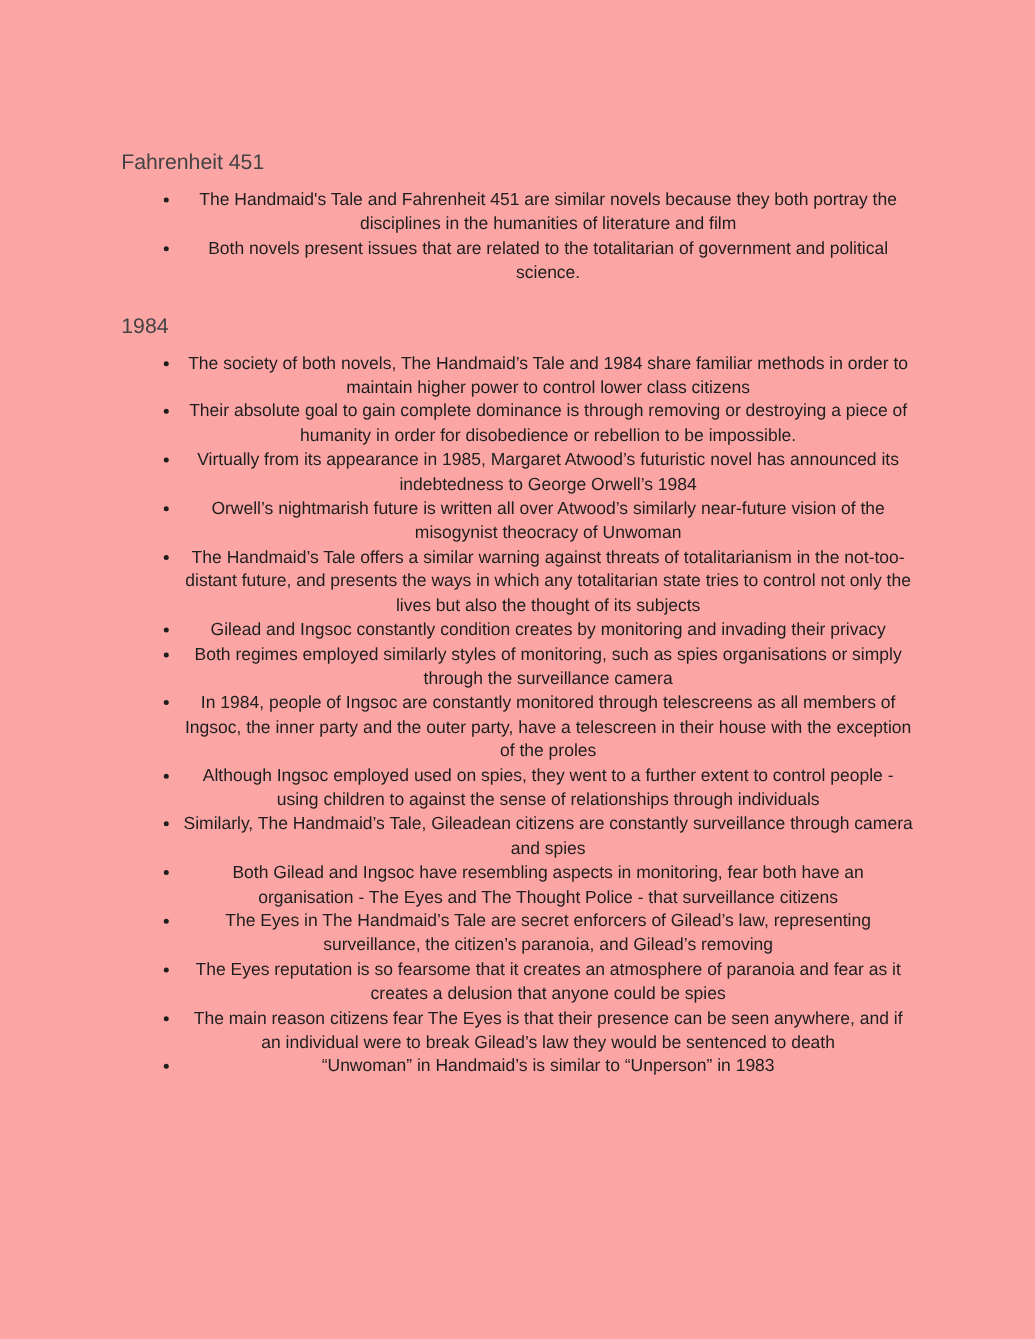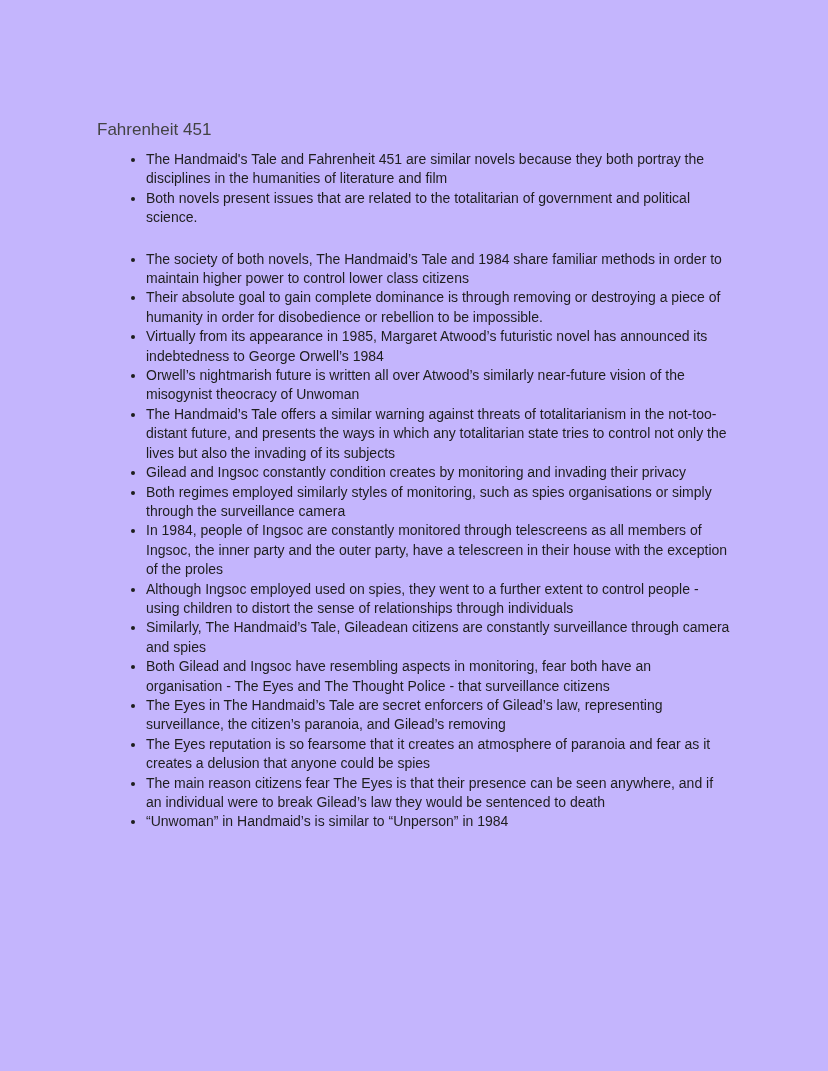--- a/index.html
+++ b/index.html
@@ -4,40 +4,41 @@
 <style>
   html, body {
     margin: 0;
     padding: 0;
     background: #ffffff;
   }
   .page {
     position: relative;
     width: 828px;
     height: 1071px;
-    background: #c4b5fd;
+    background: #fca5a5;
     box-sizing: border-box;
     padding: 119px 97px 0 97px;
     overflow: hidden;
     font-family: "Liberation Sans", "DejaVu Sans", sans-serif;
   }
   .section + .section {
     margin-top: 22px;
   }
   .section-heading {
     margin: 0;
     font-size: 17px;
     font-weight: 400;
     line-height: 22px;
     color: #434343;
   }
   .bullet-list {
     margin: 9px 0 0 0;
     padding: 0 0 0 49px;
     list-style: disc outside;
+    text-align: center;
   }
   .bullet-item {
     font-size: 14px;
     line-height: 19.4px;
     color: #1e1e1e;
     max-width: 585px;
   }
 </style>
 </head>
 <body>
@@ -46,32 +47,33 @@
 
   <div class="section">
     <h2 class="section-heading">Fahrenheit 451</h2>
     <ul class="bullet-list">
       <li class="bullet-item">The Handmaid's Tale and Fahrenheit 451 are similar novels because they both portray the disciplines in the humanities of literature and film</li>
       <li class="bullet-item">Both novels present issues that are related to the totalitarian of government and political science.</li>
     </ul>
   </div>
 
   <div class="section">
+    <h2 class="section-heading">1984</h2>
     <ul class="bullet-list">
       <li class="bullet-item">The society of both novels, The Handmaid’s Tale and 1984 share familiar methods in order to maintain higher power to control lower class citizens</li>
       <li class="bullet-item">Their absolute goal to gain complete dominance is through removing or destroying a piece of humanity in order for disobedience or rebellion to be impossible.</li>
       <li class="bullet-item">Virtually from its appearance in 1985, Margaret Atwood’s futuristic novel has announced its indebtedness to George Orwell’s 1984</li>
       <li class="bullet-item">Orwell’s nightmarish future is written all over Atwood’s similarly near-future vision of the misogynist theocracy of Unwoman</li>
-      <li class="bullet-item">The Handmaid’s Tale offers a similar warning against threats of totalitarianism in the not-too-distant future, and presents the ways in which any totalitarian state tries to control not only the lives but also the invading of its subjects</li>
+      <li class="bullet-item">The Handmaid’s Tale offers a similar warning against threats of totalitarianism in the not-too-distant future, and presents the ways in which any totalitarian state tries to control not only the lives but also the thought of its subjects</li>
       <li class="bullet-item">Gilead and Ingsoc constantly condition creates by monitoring and invading their privacy</li>
       <li class="bullet-item">Both regimes employed similarly styles of monitoring, such as spies organisations or simply through the surveillance camera</li>
       <li class="bullet-item">In 1984, people of Ingsoc are constantly monitored through telescreens as all members of Ingsoc, the inner party and the outer party, have a telescreen in their house with the exception of the proles</li>
-      <li class="bullet-item">Although Ingsoc employed used on spies, they went to a further extent to control people - using children to distort the sense of relationships through individuals</li>
+      <li class="bullet-item">Although Ingsoc employed used on spies, they went to a further extent to control people - using children to against the sense of relationships through individuals</li>
       <li class="bullet-item">Similarly, The Handmaid’s Tale, Gileadean citizens are constantly surveillance through camera and spies</li>
       <li class="bullet-item">Both Gilead and Ingsoc have resembling aspects in monitoring, fear both have an organisation - The Eyes and The Thought Police - that surveillance citizens</li>
       <li class="bullet-item">The Eyes in The Handmaid’s Tale are secret enforcers of Gilead’s law, representing surveillance, the citizen’s paranoia, and Gilead’s removing</li>
       <li class="bullet-item">The Eyes reputation is so fearsome that it creates an atmosphere of paranoia and fear as it creates a delusion that anyone could be spies</li>
       <li class="bullet-item">The main reason citizens fear The Eyes is that their presence can be seen anywhere, and if an individual were to break Gilead’s law they would be sentenced to death</li>
-      <li class="bullet-item">“Unwoman” in Handmaid’s is similar to “Unperson” in 1984</li>
+      <li class="bullet-item">“Unwoman” in Handmaid’s is similar to “Unperson” in 1983</li>
     </ul>
   </div>
 
 </div>
 
 </body></html>

